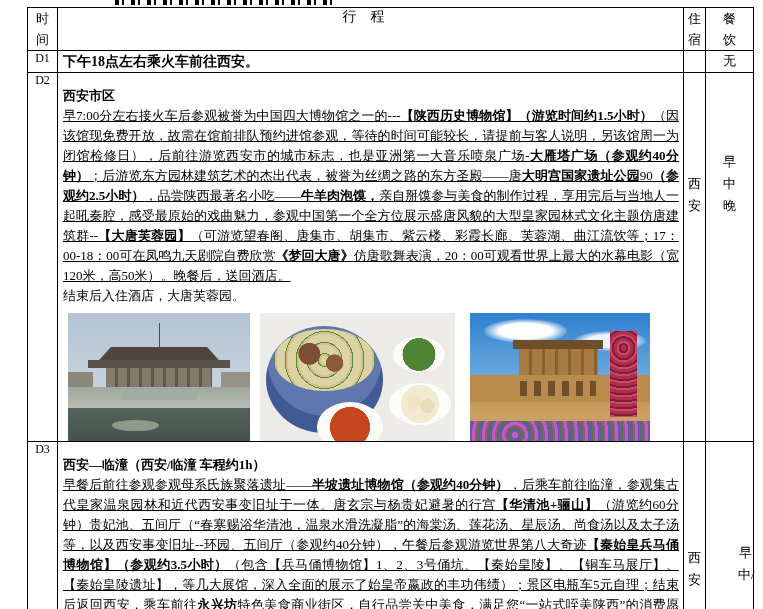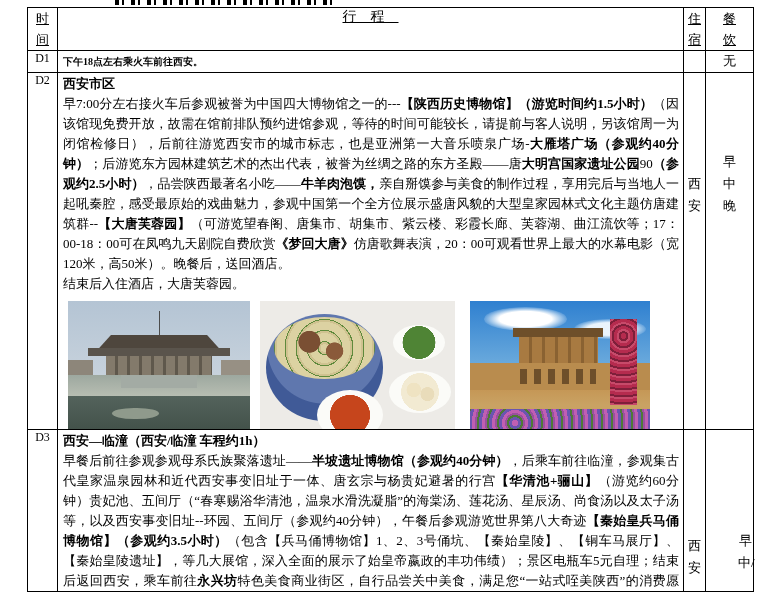--- a/index.html
+++ b/index.html
@@ -12,29 +12,29 @@
   table.itn td,table.itn th{border:1px solid #000;padding:0;vertical-align:top;font-weight:normal;}
   col.c-time{width:30px;} col.c-itin{width:626px;} col.c-lodg{width:22px;} col.c-meal{width:33px;}
 
   .hdr{font-weight:bold;font-size:13px;text-align:center;vertical-align:middle;}
   .hdr .stack{width:15px;margin:0 auto;word-break:break-all;line-height:21px;}
   .hdr-itin{letter-spacing:14px;padding-left:14px;vertical-align:middle;text-align:center;font-weight:bold;font-size:14px;}
 
   .daycell{font-size:12px;text-align:center;padding-top:3px;}
   .day-bold{font-weight:bold;}
   .d1row td{height:20px;margin-top:15px;}
-  .d1text{font-weight:bold;font-size:10px;line-height:20px;padding:1px 4px 0 5px;}
+  .d1text{font-weight:bold;font-size:14px;line-height:20px;padding:1px 4px 0 5px;}
   .mealcenter{font-weight:bold;font-size:13px;text-align:center;line-height:20px;}
 
   .itincell{font-size:13px;}
-  .cellclip{overflow:hidden;padding:1px 4px 0 5px;}
+  .cellclip{overflow:hidden;padding:1px 4px 0 5px;margin-top:12px;}
   .clip-d2{height:355px;}
   .clip-d3{height:160px;}
   .rowtitle{font-weight:bold;line-height:20px;}
-  .bodytext{line-height:20px;text-align:justify;}
+  .bodytext{line-height:20px;text-align:justify;text-decoration:underline;}
   .bodytext b{font-weight:bold;}
   .closing{line-height:20px;}
 
   .vstack{width:15px;margin:0 auto;word-break:break-all;font-size:13px;line-height:22px;text-align:center;}
   .lodg-d2{padding-top:100px;} .meal-d2{padding-top:78px;}
   .lodg-d3{padding-top:105px;} .meal-d3{padding-top:100px;margin-left:32px;}
 
   
   .photos{margin:7px 0 0 5px;height:148px;display:flex;}
   .photo{height:148px;position:relative;overflow:hidden;flex:none;}
@@ -91,21 +91,21 @@
 
   <table class="itn">
     <colgroup>
         <col class="c-time">
         <col class="c-itin">
         <col class="c-lodg">
         <col class="c-meal">
       </colgroup>
 
     <tbody>
-        <tr style="height:43px;text-decoration:underline;">
+        <tr style="height:43px;">
       <th class="hdr">
         <div class="stack">时间</div>
       </th>
       <th class="hdr-itin">
         <span>行程</span>
       </th>
       <th class="hdr">
         <div class="stack">住宿</div>
       </th>
       <th class="hdr">

